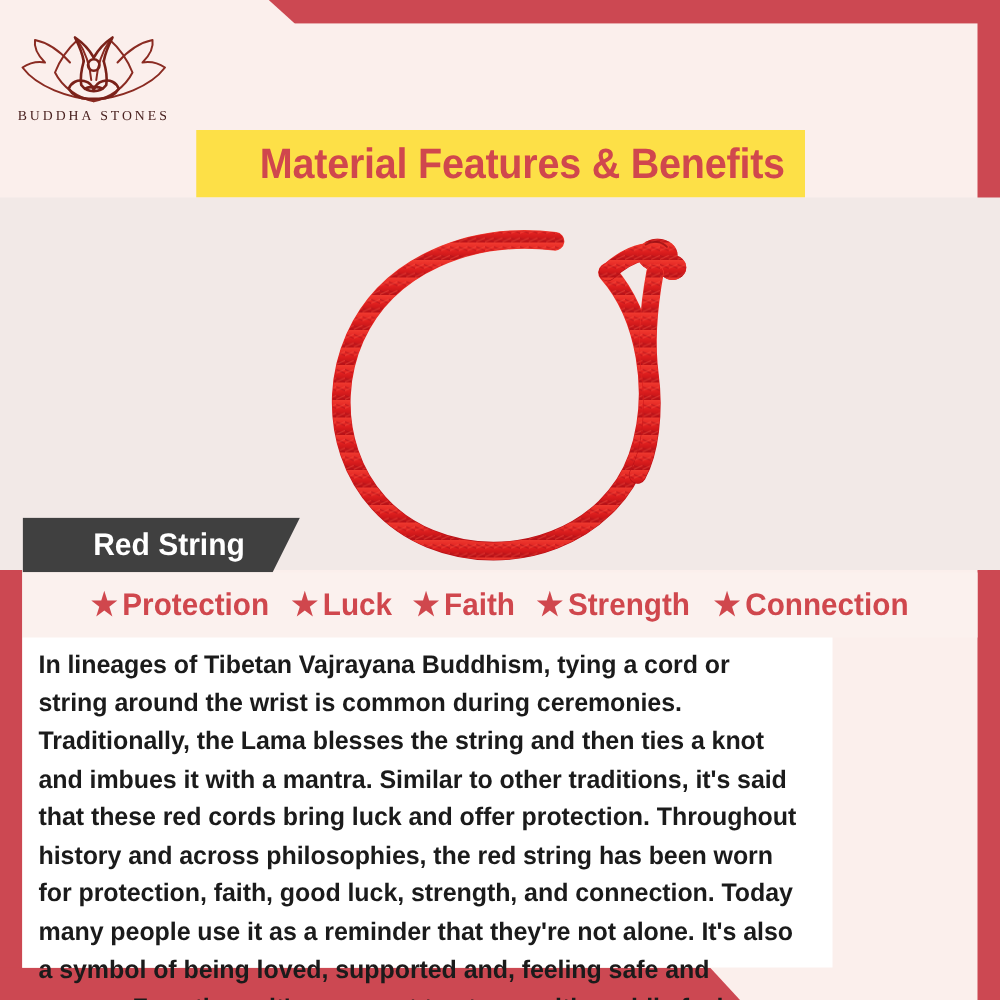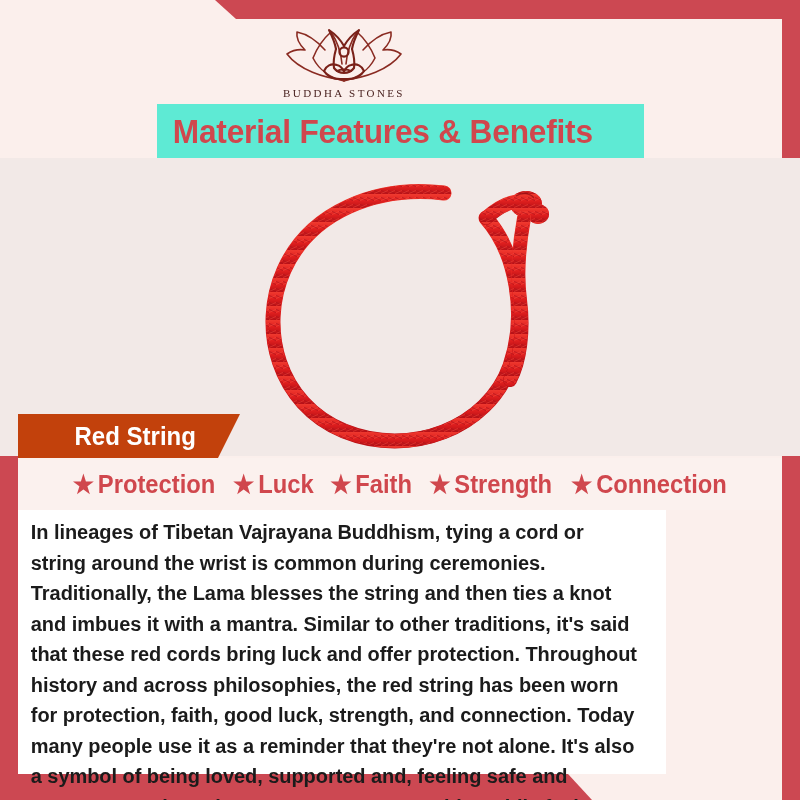--- a/index.html
+++ b/index.html
@@ -33,37 +33,37 @@
   }
   .bar-bottom{
     position:absolute;left:0;bottom:0;width:800px;height:26px;
     background:#cc4852;
     clip-path:polygon(0 0, 568px 0, 592px 26px, 0 26px);
   }
 
   
   .header{
     position:absolute;left:0;top:19px;width:688px;height:84px;
-    display:flex;align-items:center;justify-content:center;
+    display:flex;align-items:center;justify-content:flex-start;
   }
   .logo{
     display:flex;flex-direction:column;align-items:center;justify-content:flex-start;
   }
   .logo-mark{width:150px;height:62px;display:block;}
   .logo-word{
     font-family:"Liberation Serif", serif;
     font-size:11px;letter-spacing:2.4px;
     color:#4a2220;margin-top:1px;white-space:nowrap;
   }
 
   
   .title-band{
     position:absolute;left:157px;top:104px;width:487px;height:54px;
-    background:#5eead4;
-    display:flex;align-items:center;justify-content:flex-start;
+    background:#fde047;
+    display:flex;align-items:center;justify-content:flex-end;
   }
   .title-text{
     font-family:"Liberation Sans", sans-serif;
     font-weight:bold;
     font-size:34px;
     color:#d0474d;
     letter-spacing:-0.2px;
     transform:scaleX(0.93);
     white-space:nowrap;
   }
@@ -75,21 +75,21 @@
     overflow:hidden;
   }
   .bracelet{
     position:absolute;left:248px;top:8px;width:330px;height:290px;
   }
   .bracelet svg{display:block;width:330px;height:290px;}
 
   
   .label-banner{
     position:absolute;left:18px;top:414px;width:222px;height:44px;
-    background:#c2410c;
+    background:#404040;
     clip-path:polygon(0 0, 222px 0, 200px 44px, 0 44px);
     display:flex;align-items:center;
   }
   .label-text{
     font-family:"Liberation Sans", sans-serif;
     font-weight:bold;font-size:25px;color:#ffffff;
     margin-left:54px;white-space:nowrap;
     transform:scaleX(0.96);
   }
 

